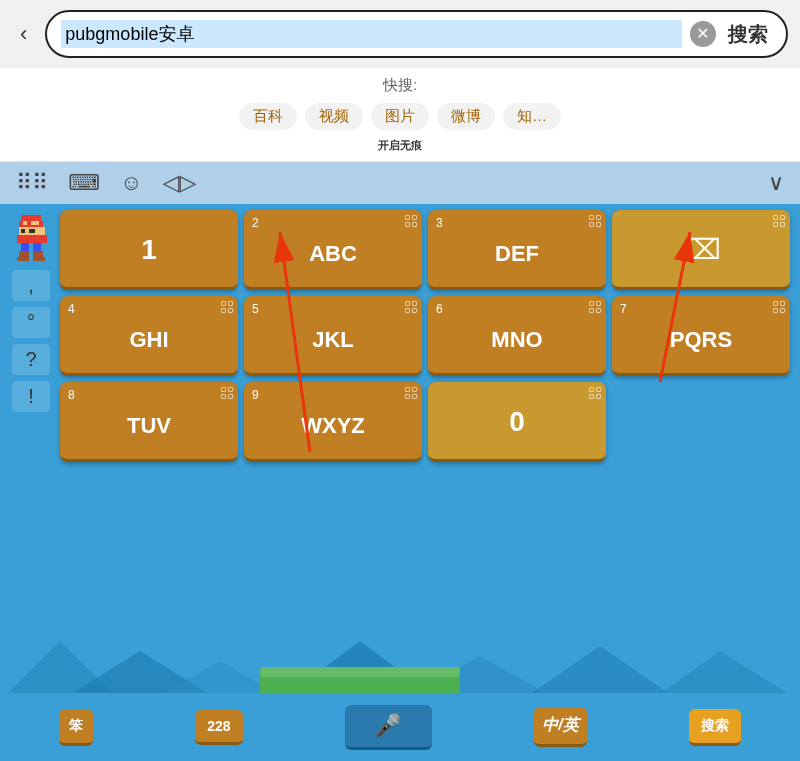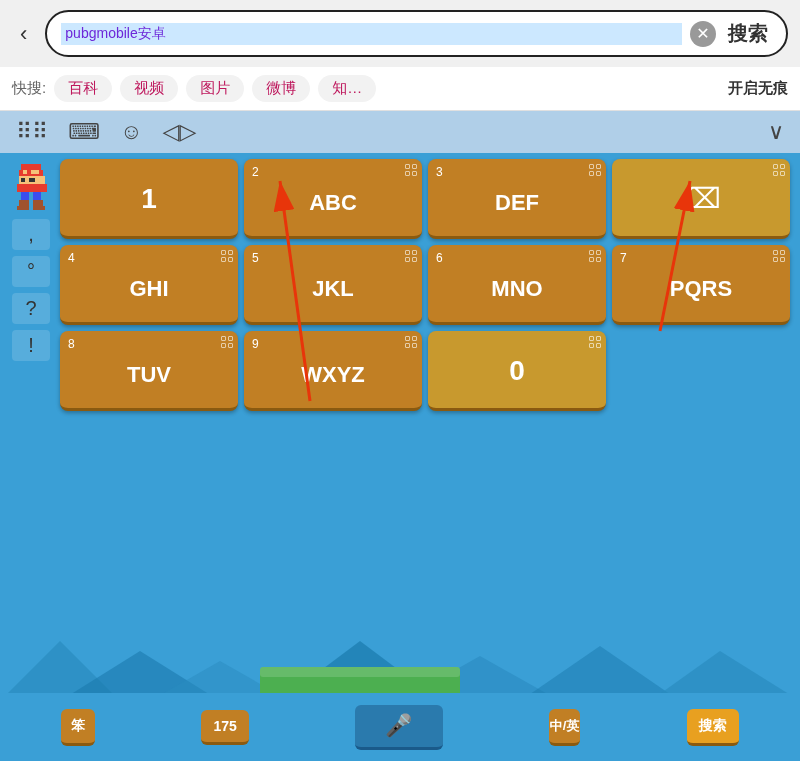--- a/index.html
+++ b/index.html
@@ -32,22 +32,22 @@
       display: flex;
       align-items: center;
       background: white;
       border: 2.5px solid #222;
       border-radius: 24px;
       padding: 8px 14px;
       gap: 8px;
     }
     .search-input-text {
       flex: 1;
-      font-size: 14px;
-      color: #6d28d9;
+      font-size: 18px;
+      color: #000000;
       background: #cce8ff;
       padding: 2px 4px;
     }
     .search-clear-btn {
       width: 26px;
       height: 26px;
       border-radius: 50%;
       background: #999;
       display: flex;
       align-items: center;
@@ -71,45 +71,46 @@
 
     
     .quick-search-row {
       background: white;
       display: flex;
       align-items: center;
       padding: 8px 12px;
       gap: 8px;
       border-bottom: 1px solid #e0e0e0;
       overflow: hidden;
+      flex-direction: column;
     }
     .quick-label {
       color: #666;
       font-size: 15px;
       flex-shrink: 0;
     }
     .quick-tags {
       display: flex;
       gap: 8px;
       flex: 1;
       overflow: hidden;
     }
     .quick-tag {
       background: #f2f2f2;
       border-radius: 16px;
       padding: 4px 14px;
       font-size: 15px;
-      color: #be185d;
+      color: #a16207;
       cursor: pointer;
       white-space: nowrap;
     }
     .no-trace-btn {
       background: white;
       border: none;
-      font-size: 15px;
+      font-size: 11px;
       color: #333;
       font-weight: bold;
       cursor: pointer;
       white-space: nowrap;
       flex-shrink: 0;
     }
 
     
     .keyboard-toolbar {
       background: #b0cfe8;
@@ -440,25 +441,25 @@
         <polygon points="520,80 600,25 680,80" fill="#1a7aad" opacity="0.5"></polygon>
         <polygon points="650,80 720,30 800,80" fill="#2a8bbf" opacity="0.7"></polygon>
 
         <rect x="260" y="50" width="200" height="30" fill="#4caf50" rx="4"></rect>
         <rect x="260" y="46" width="200" height="10" fill="#66bb6a" rx="3"></rect>
       </svg>
     </div>
 
     <div style="position: absolute; bottom: 0; left: 0; width: 100%; display: flex; align-items: center; justify-content: space-around; padding: 6px 8px; background: #3a9fd6; height: 68px;">
       <div class="bottom-btn" style="font-size:14px; padding: 8px 10px;">笨</div>
-      <div class="bottom-btn" style="font-size:14px; padding: 8px 12px;">175</div>
+      <div class="bottom-btn" style="font-size:14px; padding: 8px 12px;">228</div>
       <div class="bottom-btn" style="background:#2a7aad; padding: 8px 30px; border-bottom: 3px solid #1a5a8a;">
         <span style="font-size: 22px; color: white;">🎤</span>
       </div>
-      <div class="bottom-btn" style="font-size:13px; padding: 8px 1px;">中/英</div>
+      <div class="bottom-btn" style="font-size:16px; padding: 8px 8px; font-style: italic;">中/英</div>
       <div class="bottom-btn" style="font-size:14px; padding: 8px 12px; background:#e8a020;">搜索</div>
     </div>
 
     <svg style="position: absolute; top: 0; left: 0; width: 100%; height: 100%; pointer-events: none;">
 
       <defs>
         <marker id="arrowhead1" markerWidth="10" markerHeight="7" refX="10" refY="3.5" orient="auto">
           <polygon points="0 0, 10 3.5, 0 7" fill="#e8350a"></polygon>
         </marker>
       </defs>

